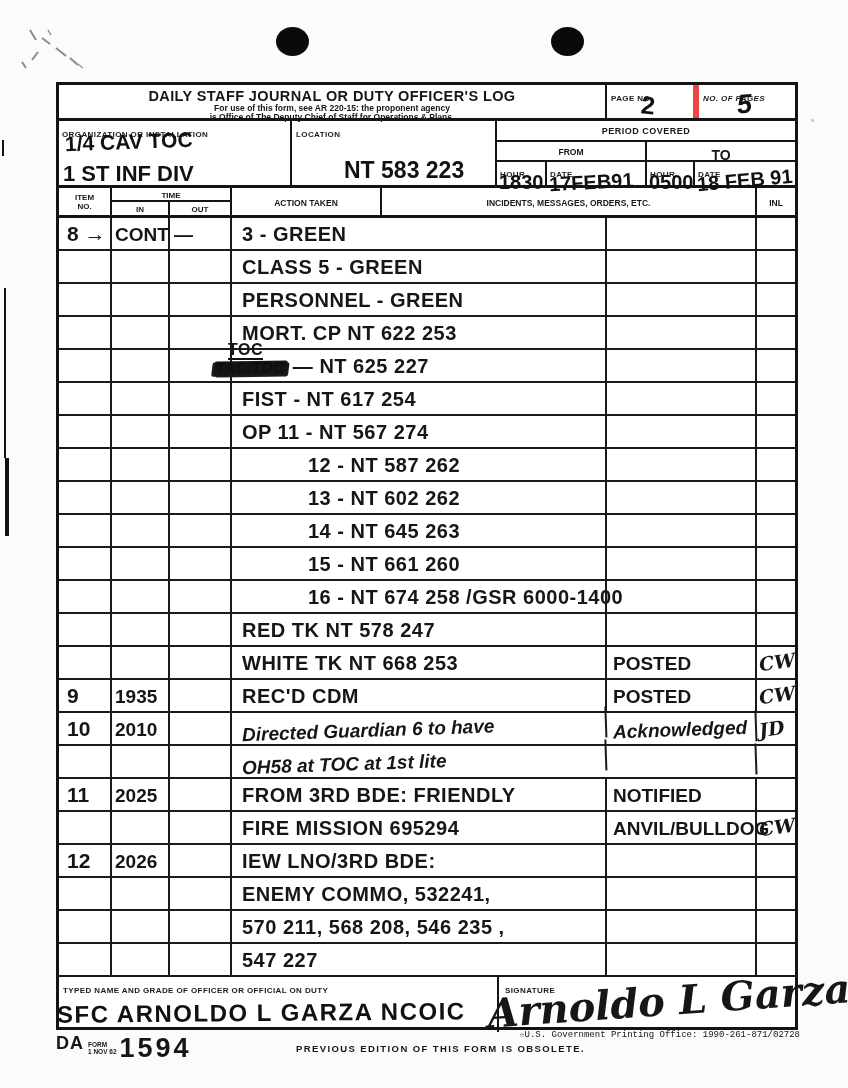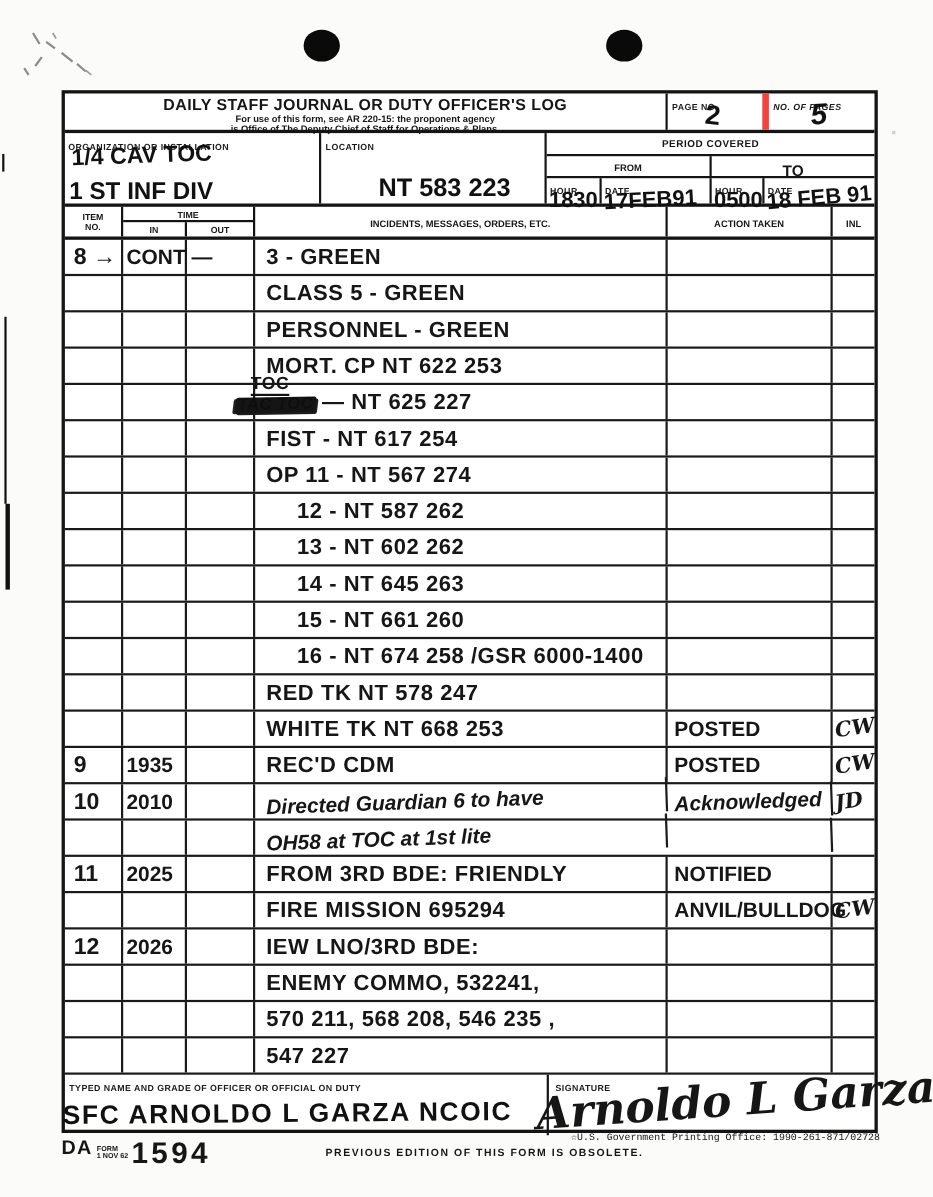--- a/index.html
+++ b/index.html
@@ -74,21 +74,21 @@
   
   .brow { display:grid; grid-template-columns:53px 58px 62px 375px 150px 38px; height:33px; border-bottom:2px solid #1a1a1a; }
   .bcell { border-right:2px solid #1a1a1a; overflow:visible; white-space:nowrap; position:relative; }
   .bcell:last-child { border-right:none; }
   .c-item { font-size:21px; font-weight:600; padding:4px 0 0 8px; font-family:"Liberation Sans",sans-serif; }
   .c-in, .c-out { font-size:19px; font-weight:600; padding:6px 0 0 3px; font-family:"Liberation Sans",sans-serif; }
   .c-incident { font-size:20px; font-weight:600; padding:5px 0 0 10px; font-family:"Liberation Sans",sans-serif; letter-spacing:.5px; }
   .c-action { font-size:19px; font-weight:600; padding:6px 0 0 6px; font-family:"Liberation Sans",sans-serif; }
   .c-inl { font-size:18px; padding:4px 0 0 2px; }
   .brow .script { letter-spacing:0; font-size:19px; transform:rotate(-2deg); }
-  .indent1 { padding-left:38px !important; }
+  .indent1 { padding-left:38px !important;margin-left:38px; }
 
   
   .strikewrap { position:relative; display:inline-block; margin-left:-28px; }
   .above { position:absolute; left:14px; top:-13px; font-size:16px; font-weight:700; border-bottom:2px solid #111; line-height:1; }
   .scribble { display:inline-block; color:#0e0e0e; background:#151515; font-size:15px; padding:0 2px; transform:rotate(-1deg) skewX(-8deg); border-radius:2px; box-shadow:2px 2px 0 #1c1c1c, -2px 1px 0 #222; line-height:14px; }
 
   
   .footband { display:flex; flex:1; height:55px; }
   .typedcell { width:440px; border-right:2px solid #141414; padding:2px 0 0 4px; position:relative; overflow:visible; }
   .typedval { position:absolute; left:-2px; top:22px; font-size:24px; letter-spacing:1.5px; transform:rotate(-.5deg); }
@@ -181,22 +181,22 @@
         <div>ITEM</div>
         <div>NO.</div>
       </div>
       <div class="ch ch-time">
         <div class="t">TIME</div>
         <div class="io">
           <div class="in">IN</div>
           <div class="out">OUT</div>
         </div>
       </div>
+      <div class="ch ch-act">ACTION TAKEN</div>
       <div class="ch ch-inc">INCIDENTS, MESSAGES, ORDERS, ETC.</div>
-      <div class="ch ch-act">ACTION TAKEN</div>
       <div class="ch ch-inl">INL</div>
     </div>
 
     <div>
         <div class="brow">
           <div class="bcell c-item">8 →</div>
           <div class="bcell c-in">CONT —</div>
           <div class="bcell c-out"></div>
           <div class="bcell c-incident">3 - GREEN</div>
           <div class="bcell c-action"></div>

